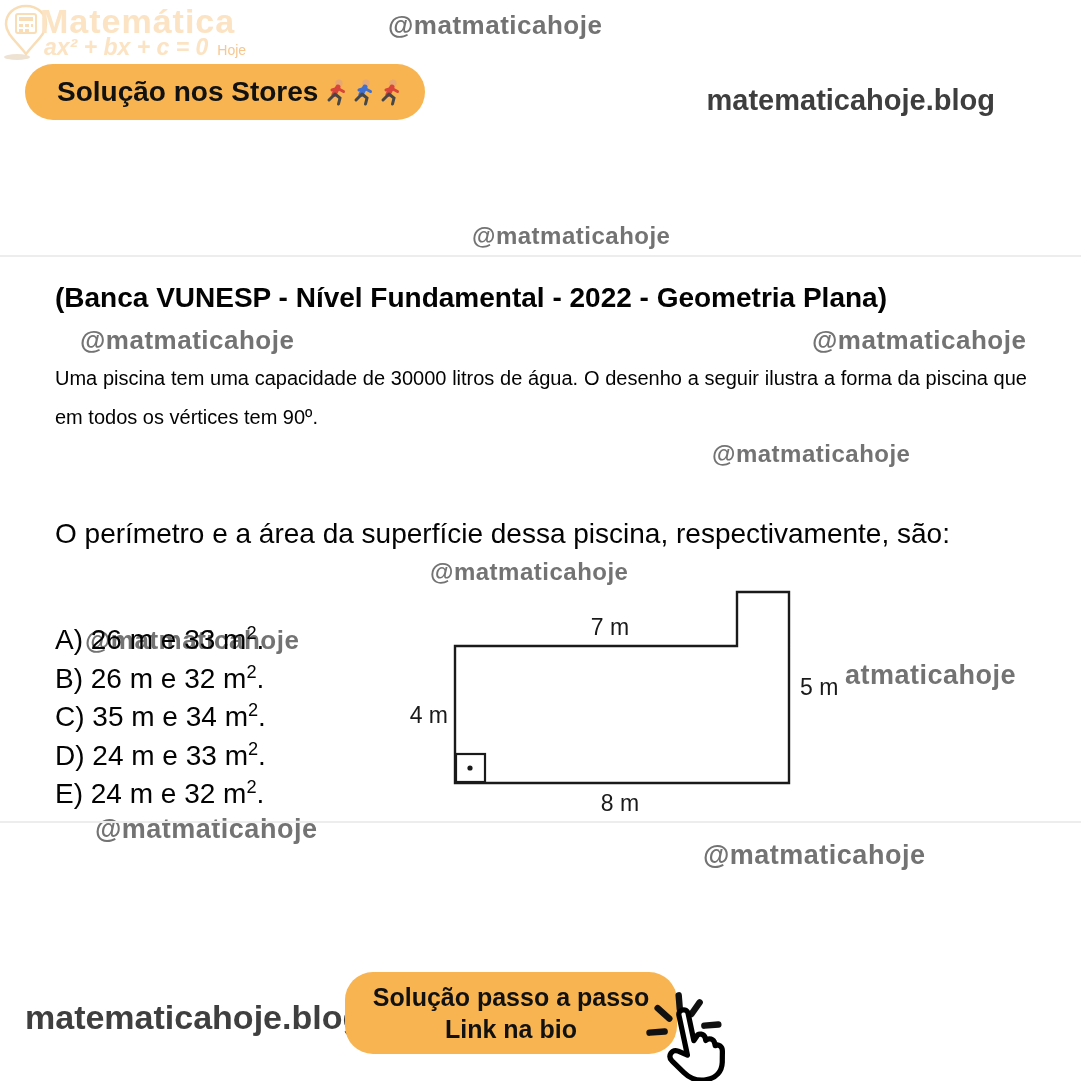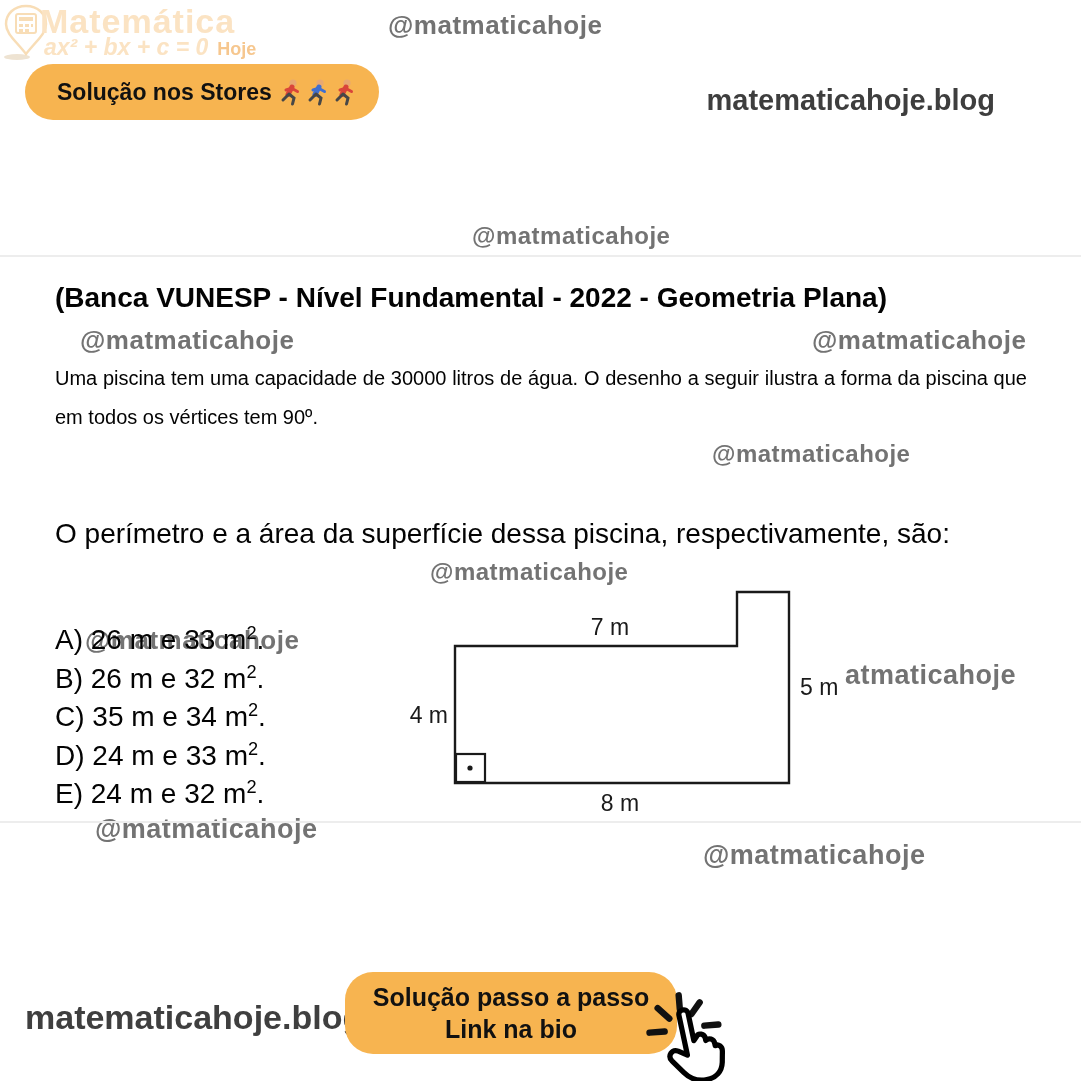--- a/index.html
+++ b/index.html
@@ -15,28 +15,28 @@
   .z1{position:absolute;z-index:1;}
   
   .logo-wrap{position:absolute;left:0;top:0;z-index:1;}
   .logo-pin{position:absolute;left:2px;top:3px;}
   .logo-title{
     position:absolute;left:40px;top:2px;font-size:34px;font-weight:700;
     color:#fbe3c3;letter-spacing:1px;white-space:nowrap;
   }
   .logo-sub{position:absolute;left:44px;top:34px;white-space:nowrap;}
   .logo-formula{font-size:23px;font-style:italic;font-weight:700;color:#fbe3c3;}
-  .logo-hoje{font-size:18px;font-weight:700;color:#f6c78f;margin-left:9px;}
+  .logo-hoje{font-size:14px;font-weight:400;color:#f6c78f;margin-left:9px;}
   
   .stores-btn{
     position:absolute;left:25px;top:64px;height:56px;z-index:1;
     background:#f7b450;border-radius:30px;display:flex;align-items:center;
     padding:0 22px 0 32px;gap:1px;border:none;cursor:pointer;
   }
-  .stores-btn .lbl{font-size:23px;font-weight:700;color:#111;white-space:nowrap;}
+  .stores-btn .lbl{font-size:28px;font-weight:700;color:#111;white-space:nowrap;}
   .runners{display:flex;align-items:center;gap:3px;margin-left:6px;}
   
   .site-top{
     position:absolute;top:84px;right:86px;z-index:1;
     font-size:29px;font-weight:700;color:#3e3e3e;white-space:nowrap;
   }
   .site-bottom{
     position:absolute;left:25px;top:998px;z-index:1;
     font-size:34px;font-weight:700;color:#3f3f3f;white-space:nowrap;
   }

